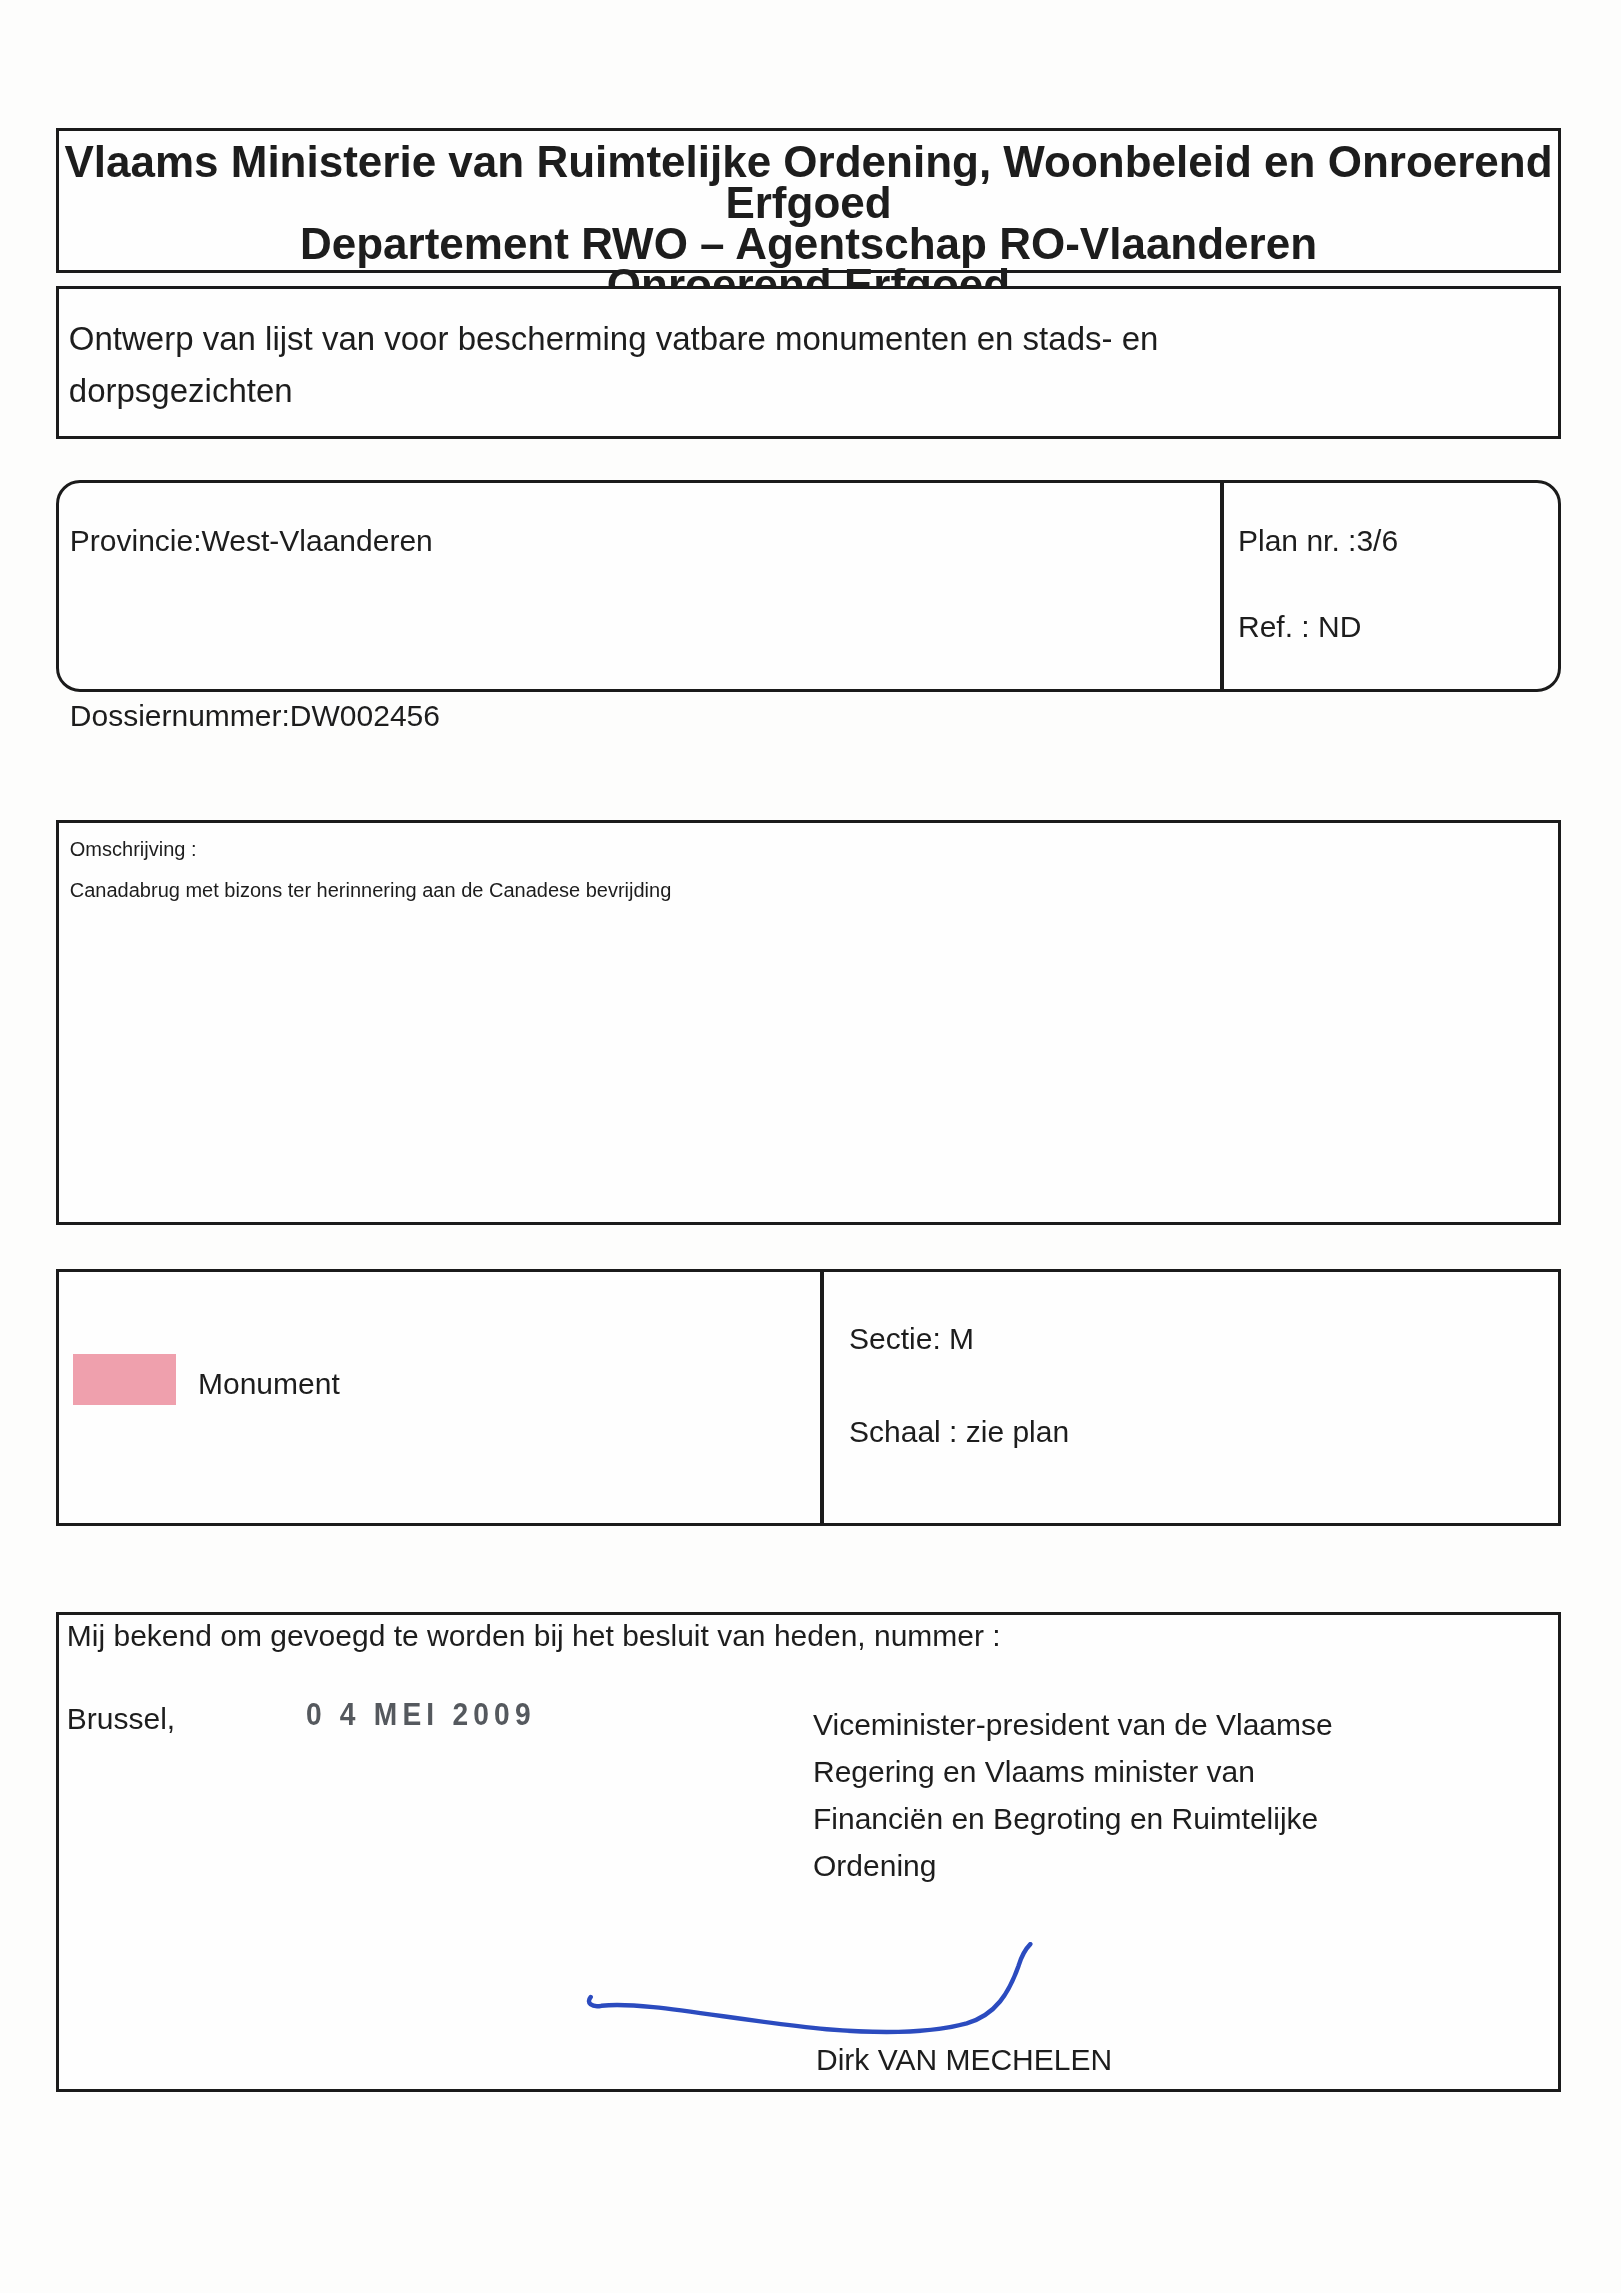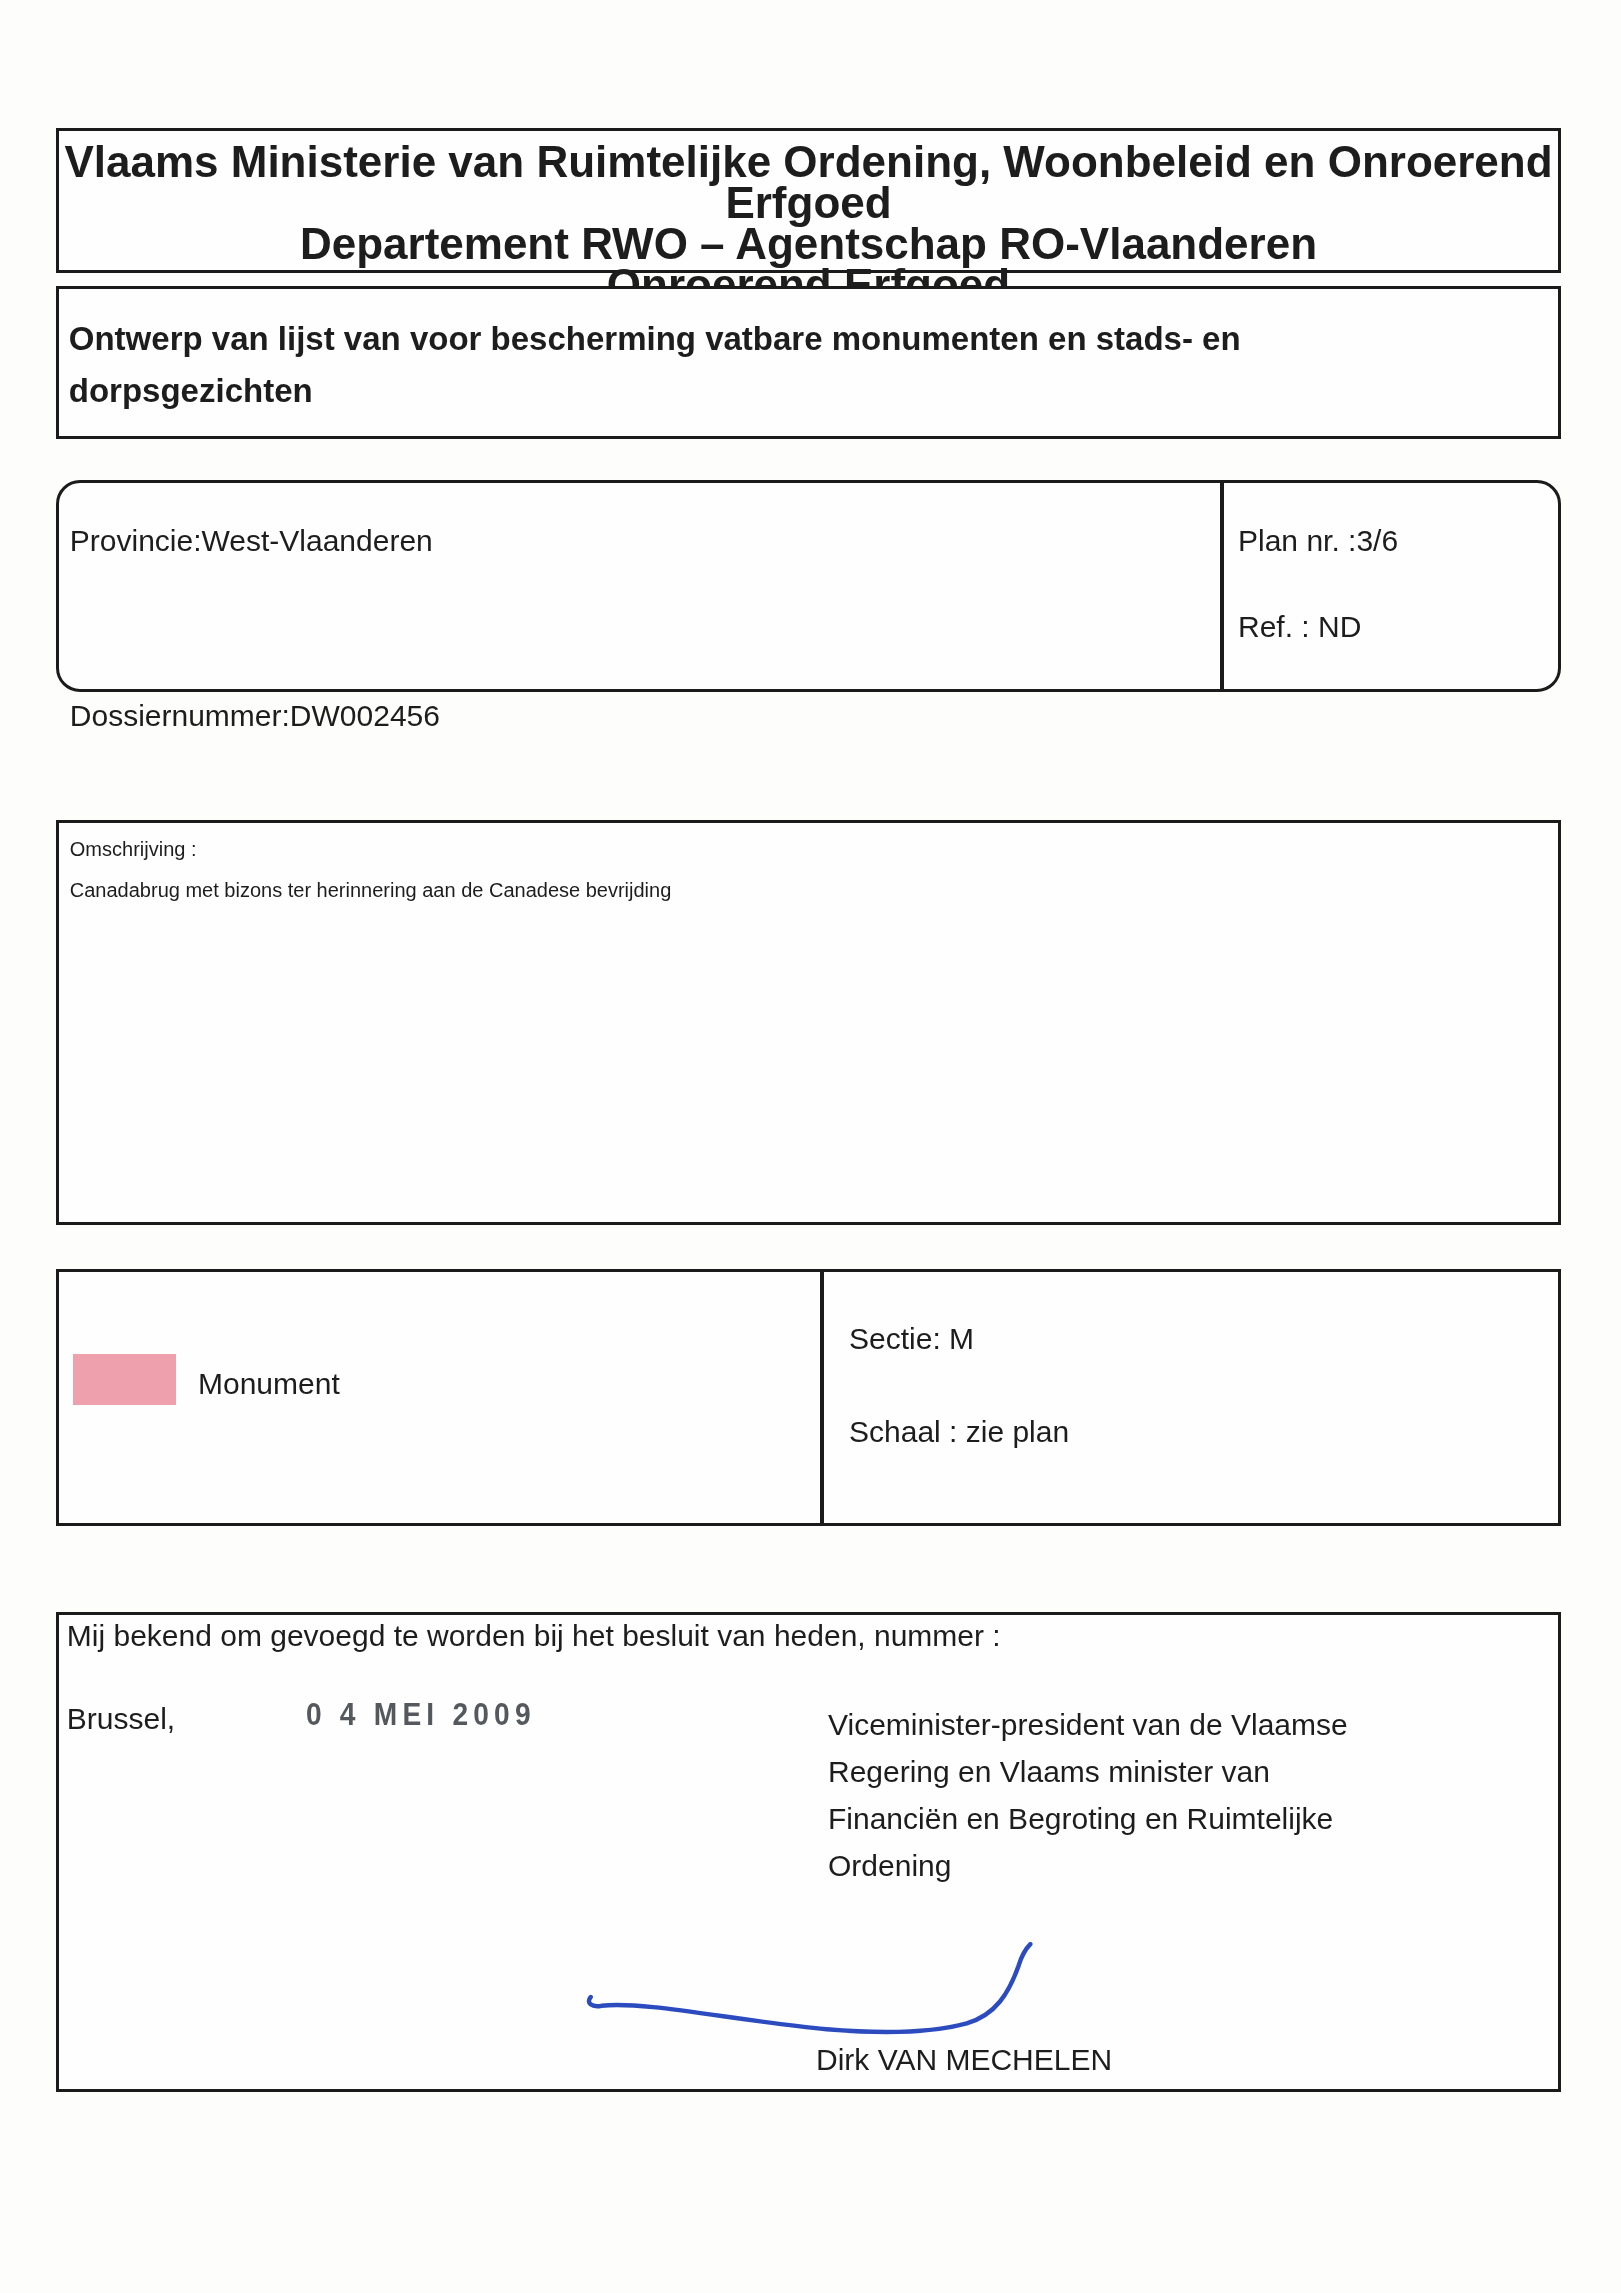--- a/index.html
+++ b/index.html
@@ -20,21 +20,21 @@
     left:56px; width:1505px;
     border:3.9px solid #1b1b1b;
     background:#fefefe;
     box-sizing:border-box;
   }
   
   .box-header { top:108px; height:145px; text-align:center;
     font-weight:bold; font-size:44px; line-height:41px; padding-top:9.8px;margin-top:20px; }
   
   .box-subject { top:286px; height:153px;
-    font-weight:bold; font-size:33px; line-height:52px;
+    font-weight:normal; font-size:33px; line-height:52px;
     padding:23.5px 13.7px 0 9.8px; }
   
   .box-details { top:480px; height:212px; font-size:30px;border-radius:24px; }
   .details-divider { position:absolute; top:0; bottom:0; left:1161px; width:3.9px; background:#1b1b1b; }
   .details-line { position:absolute; white-space:nowrap; }
   .dl-1 { left:10.8px; top:41px; }
   .dl-2 { left:10.8px; top:127px; }
   .dl-3 { left:10.8px; top:216px; }
   .dr-1 { left:1179px; top:41px; }
   .dr-2 { left:1179px; top:127px; }
@@ -52,21 +52,21 @@
   
   .box-besluit { top:1612px; height:480px; font-size:30px; }
   .besluit-intro { position:absolute; left:7.8px; top:3.9px; white-space:nowrap; }
   .besluit-city { position:absolute; left:7.8px; top:87px; }
   .stamp {
     position:absolute; left:247px; top:81px;
     font-size:32px; font-weight:bold; letter-spacing:5.9px;
     color:#55595e; transform:scaleX(0.88); transform-origin:left;
     white-space:nowrap;
   }
-  .minister-block { position:absolute; left:754px; top:86px; line-height:47px; width:706px;margin-left:15px; }
+  .minister-block { position:absolute; left:754px; top:86px; line-height:47px; width:706px; }
   .minister-block div { white-space:nowrap; }
   .signature { position:absolute; left:518px; top:327px; }
   .signatory { position:absolute; left:757px; top:428px; white-space:nowrap; }
 </style>
 </head>
 <body>
 
 <div class="page">
 
   <div class="box box-header">

